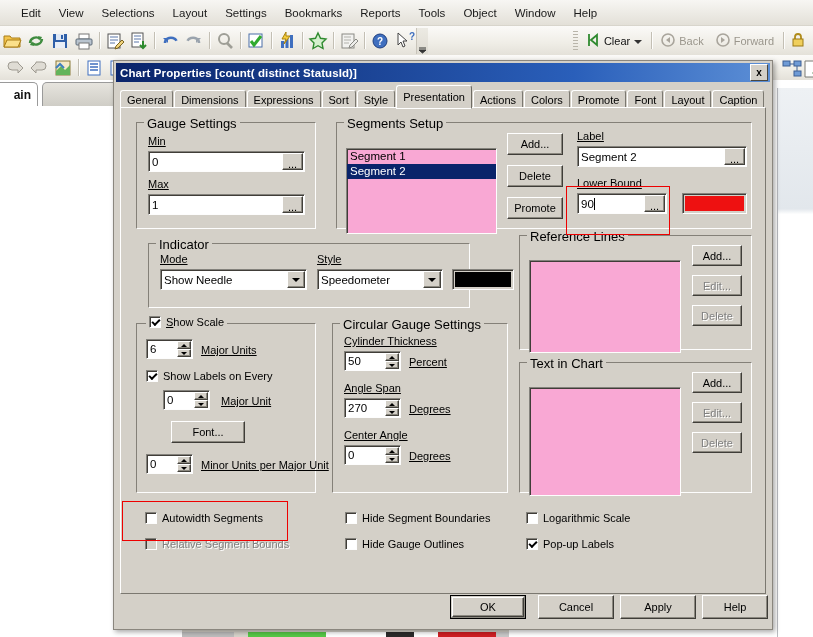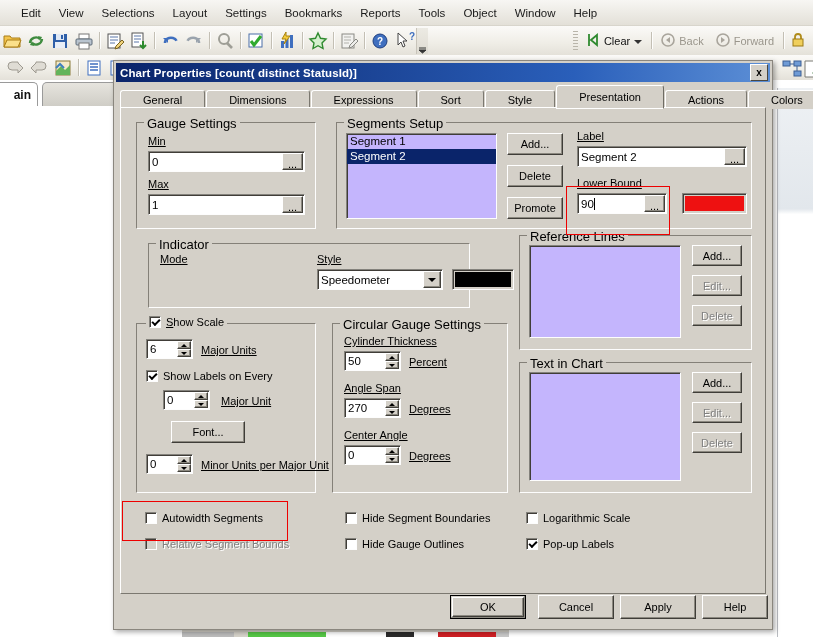--- a/index.html
+++ b/index.html
@@ -91,21 +91,21 @@
     margin-left:auto;width:16px;height:15px;background:#d4d0c8;
     border:1px solid #fff;border-right-color:#4a4740;border-bottom-color:#4a4740;
     display:flex;align-items:center;justify-content:center;
     font-size:10px;font-weight:bold;color:#000;line-height:1;cursor:pointer;
   }
   .tabstrip{
     position:relative;height:22px;margin:5px 6px 0 6px;
     display:flex;align-items:flex-end;
   }
   .tab{
-    height:18px;padding:0 22px;margin-right:1px;
+    height:18px;padding:0 6px;margin-right:1px;
     background:#d4d0c8;
     border:1px solid #ffffff;border-right-color:#7b7870;border-bottom:none;
     border-top-left-radius:3px;border-top-right-radius:3px;
     display:flex;align-items:center;font-size:11px;color:#000;cursor:pointer;white-space:nowrap;
   }
   .tab.active{
     height:22px;margin-top:-4px;background:#d4d0c8;
     border:1px solid #ffffff;border-right-color:#6f6c64;
     z-index:3;font-size:11px;
   }
@@ -134,23 +134,23 @@
     position:absolute;right:1px;top:1px;bottom:1px;width:19px;
     background:#d4d0c8;border:1px solid #ffffff;border-right-color:#42403b;border-bottom-color:#42403b;
     box-shadow:inset -1px -1px 0 #8b887f;
     display:flex;align-items:flex-end;justify-content:center;
     font-size:11px;color:#000;line-height:9px;cursor:pointer;
   }
   .caret{display:inline-block;width:1px;height:12px;background:#000;margin-left:0px;}
 
   
   .listbox{
-    position:absolute;background:#c4b5fd;box-sizing:border-box;
+    position:absolute;background:#f9a8d4;box-sizing:border-box;
     border:1px solid #84827c;border-right-color:#fdfdfd;border-bottom-color:#fdfdfd;
-    box-shadow:inset 1px 1px 0 #403d38;overflow:hidden;
+    box-shadow:inset 1px 1px 0 #403d38;overflow:hidden;margin-top:15px;
   }
   .lbitem{height:15px;line-height:15px;padding-left:3px;font-size:11.5px;color:#000;white-space:nowrap;}
   .lbitem.sel{background:#0a246a;color:#ffffff;}
 
   
   .btn{
     position:absolute;box-sizing:border-box;background:#d4d0c8;
     border:1px solid #ffffff;border-right-color:#3f3d38;border-bottom-color:#3f3d38;
     box-shadow:inset -1px -1px 0 #8b887f;
     display:flex;align-items:center;justify-content:center;
@@ -542,20 +542,26 @@
           <span class="ellipsis-btn">...</span>
         </div>
         <div class="swatch" style="left:345px;top:70px;width:65px;height:21px;">
           <div class="fill" id="segColor" style="background: rgb(238, 17, 17);"></div>
         </div>
       </div>
 
       <div class="group" style="left:15px;top:135px;width:322px;height:65px;margin-left:12px;">
         <span class="glabel">Indicator</span>
         <span class="lbl" style="left:11px;top:9px;">Mode</span>
+        <div class="combo" style="left:11px;top:25px;width:147px;height:21px;">
+          <span class="ctext">Show Needle</span>
+          <span class="arrow">
+              <i></i>
+            </span>
+        </div>
         <span class="lbl" style="left:168px;top:9px;">Style</span>
         <div class="combo" style="left:168px;top:25px;width:126px;height:21px;">
           <span class="ctext">Speedometer</span>
           <span class="arrow">
               <i></i>
             </span>
         </div>
         <div class="swatch" style="left:303px;top:25px;width:62px;height:21px;">
           <div class="fill" id="indColor" style="background: rgb(0, 0, 0);"></div>
         </div>

